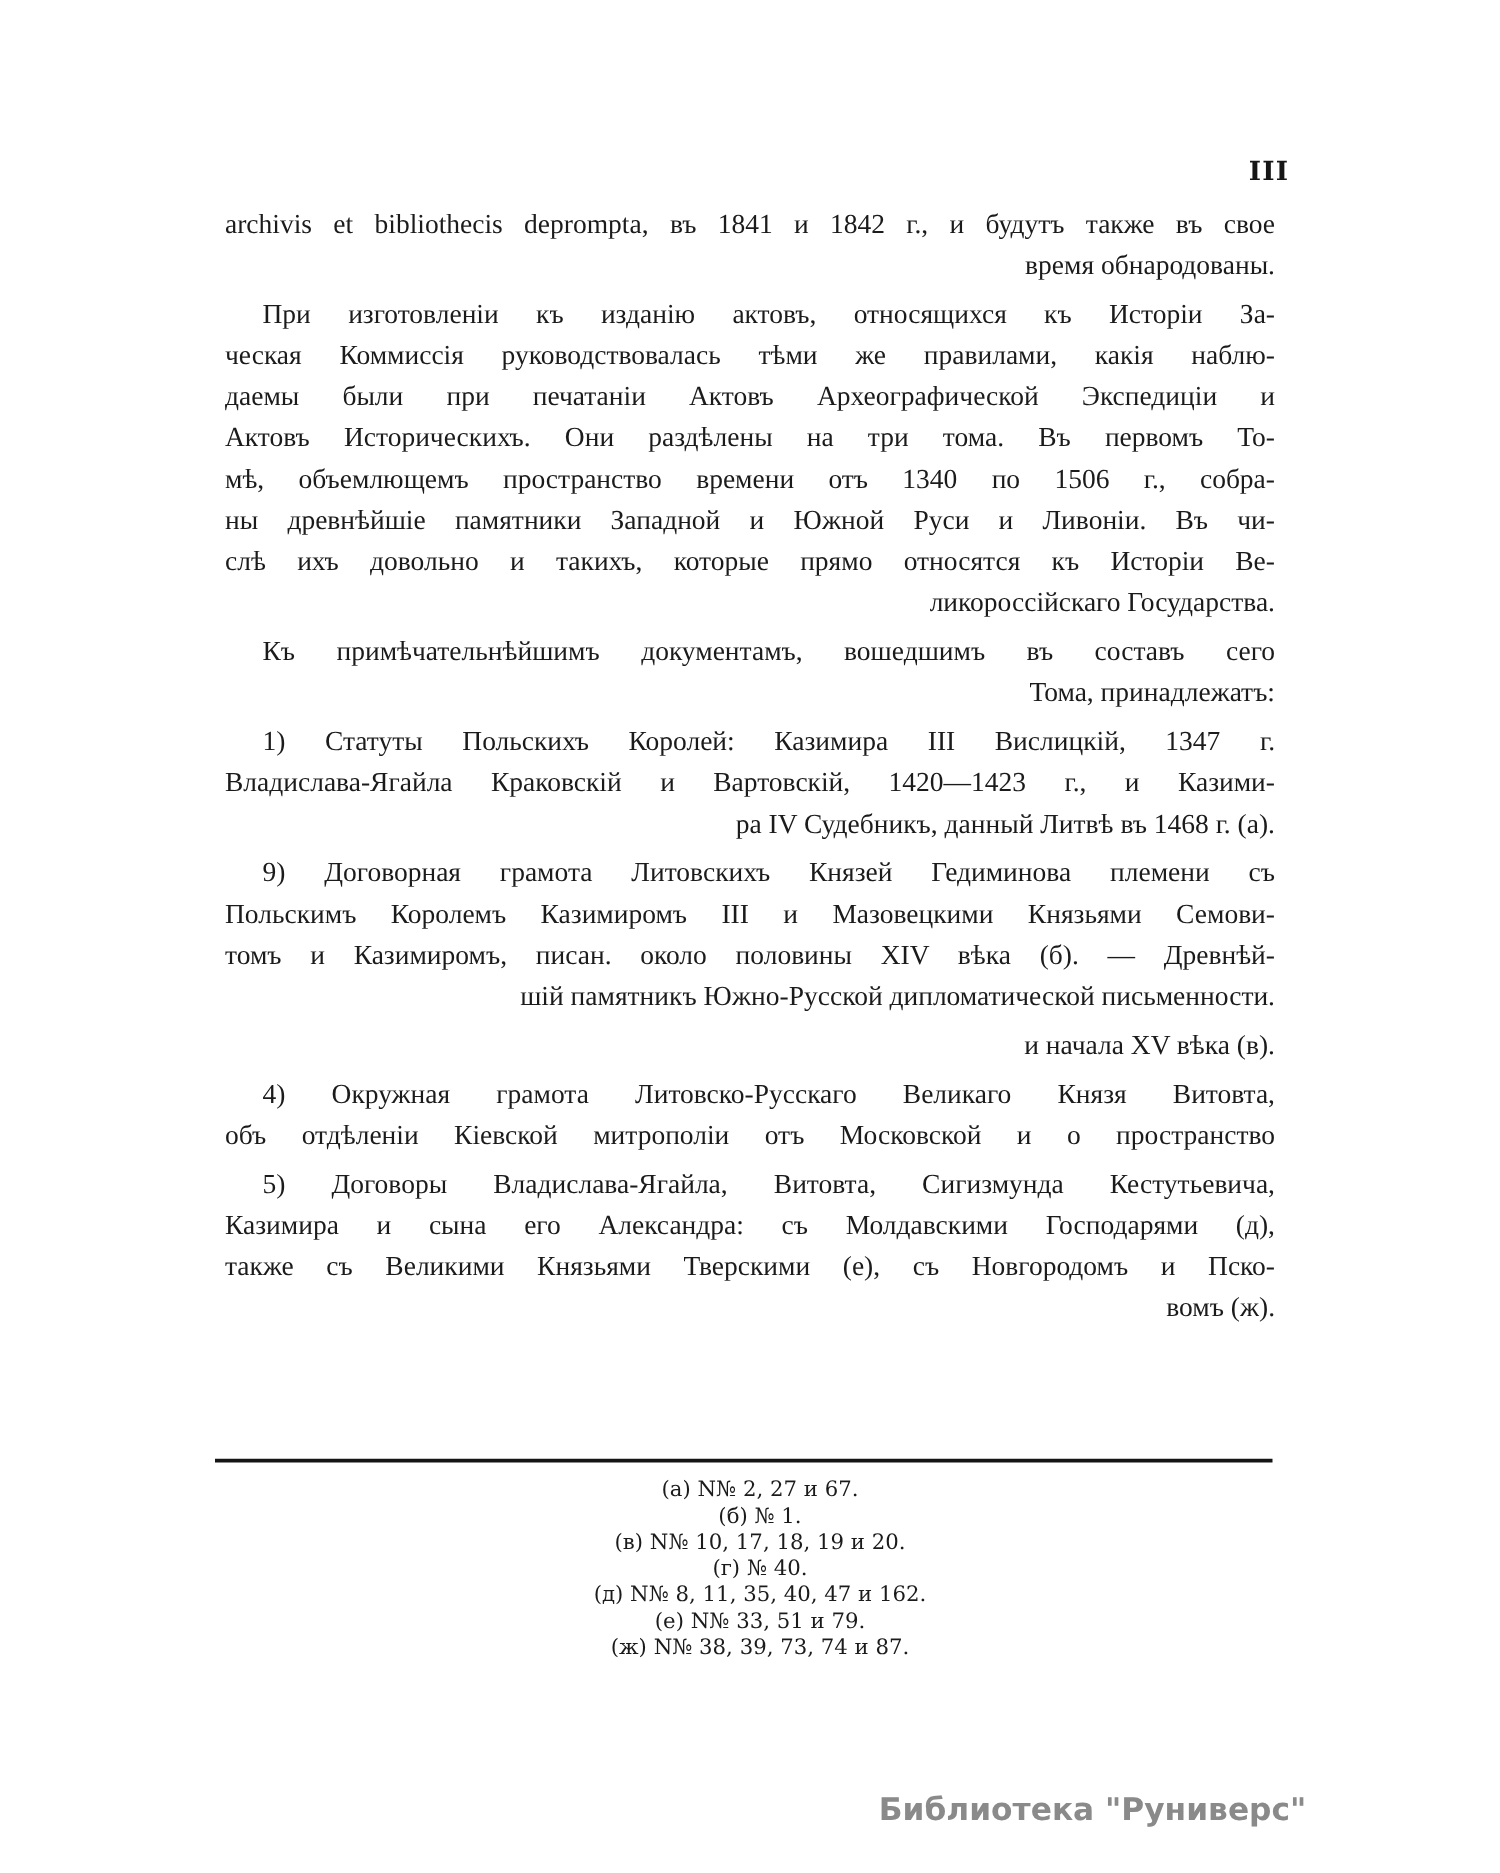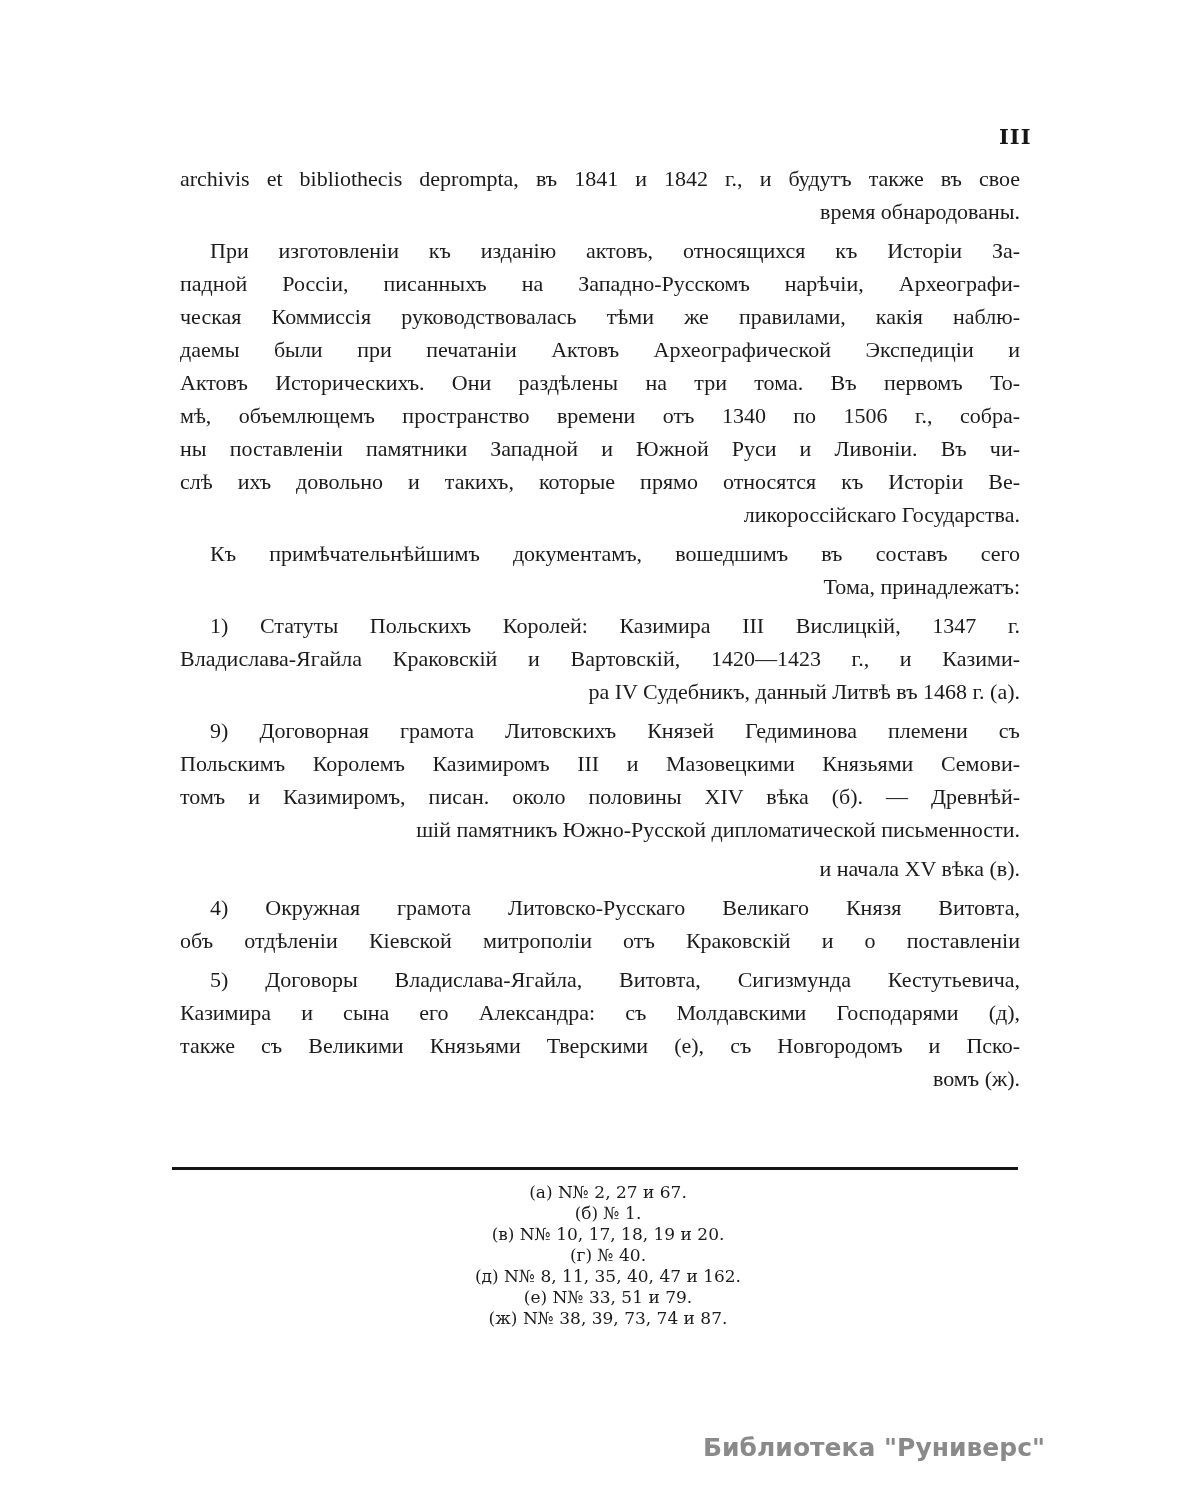--- a/index.html
+++ b/index.html
@@ -62,26 +62,25 @@
 
 <div class="page-number">III</div>
 
 <div class="content" id="paragraphs">
     <div class="para">
       <div class="line just">archivis et bibliothecis deprompta, въ 1841 и 1842 г., и будутъ также въ свое</div>
       <div class="line last">время обнародованы.</div>
     </div>
     <div class="para indented">
       <div class="line just">При изготовленіи къ изданію актовъ, относящихся къ Исторіи За-</div>
-      <div class="line just">падной Россіи, писанныхъ на Западно-Русскомъ нарѣчіи, Археографи-</div>
       <div class="line just">ческая Коммиссія руководствовалась тѣми же правилами, какія наблю-</div>
       <div class="line just">даемы были при печатаніи Актовъ Археографической Экспедиціи и</div>
       <div class="line just">Актовъ Историческихъ. Они раздѣлены на три тома. Въ первомъ То-</div>
       <div class="line just">мѣ, объемлющемъ пространство времени отъ 1340 по 1506 г., собра-</div>
-      <div class="line just">ны поставленіи памятники Западной и Южной Руси и Ливоніи. Въ чи-</div>
+      <div class="line just">ны древнѣйшіе памятники Западной и Южной Руси и Ливоніи. Въ чи-</div>
       <div class="line just">слѣ ихъ довольно и такихъ, которые прямо относятся къ Исторіи Ве-</div>
       <div class="line last">ликороссійскаго Государства.</div>
     </div>
     <div class="para indented">
       <div class="line just">Къ примѣчательнѣйшимъ документамъ, вошедшимъ въ составъ сего</div>
       <div class="line last">Тома, принадлежатъ:</div>
     </div>
     <div class="para indented">
       <div class="line just">1) Статуты Польскихъ Королей: Казимира III Вислицкій, 1347 г.</div>
       <div class="line just">Владислава-Ягайла Краковскій и Вартовскій, 1420—1423 г., и Казими-</div>
@@ -91,21 +90,21 @@
       <div class="line just">9) Договорная грамота Литовскихъ Князей Гедиминова племени съ</div>
       <div class="line just">Польскимъ Королемъ Казимиромъ III и Мазовецкими Князьями Семови-</div>
       <div class="line just">томъ и Казимиромъ, писан. около половины XIV вѣка (б). — Древнѣй-</div>
       <div class="line last">шій памятникъ Южно-Русской дипломатической письменности.</div>
     </div>
     <div class="para indented">
       <div class="line last">и начала XV вѣка (в).</div>
     </div>
     <div class="para indented">
       <div class="line just">4) Окружная грамота Литовско-Русскаго Великаго Князя Витовта,</div>
-      <div class="line just">объ отдѣленіи Кіевской митрополіи отъ Краковскій и о поставленіи</div>
+      <div class="line just">объ отдѣленіи Кіевской митрополіи отъ Московской и о пространство</div>
     </div>
     <div class="para indented">
       <div class="line just">5) Договоры Владислава-Ягайла, Витовта, Сигизмунда Кестутьевича,</div>
       <div class="line just">Казимира и сына его Александра: съ Молдавскими Господарями (д),</div>
       <div class="line just">также съ Великими Князьями Тверскими (е), съ Новгородомъ и Пско-</div>
       <div class="line last">вомъ (ж).</div>
     </div>
   </div>
 
 <div class="rule"></div>

